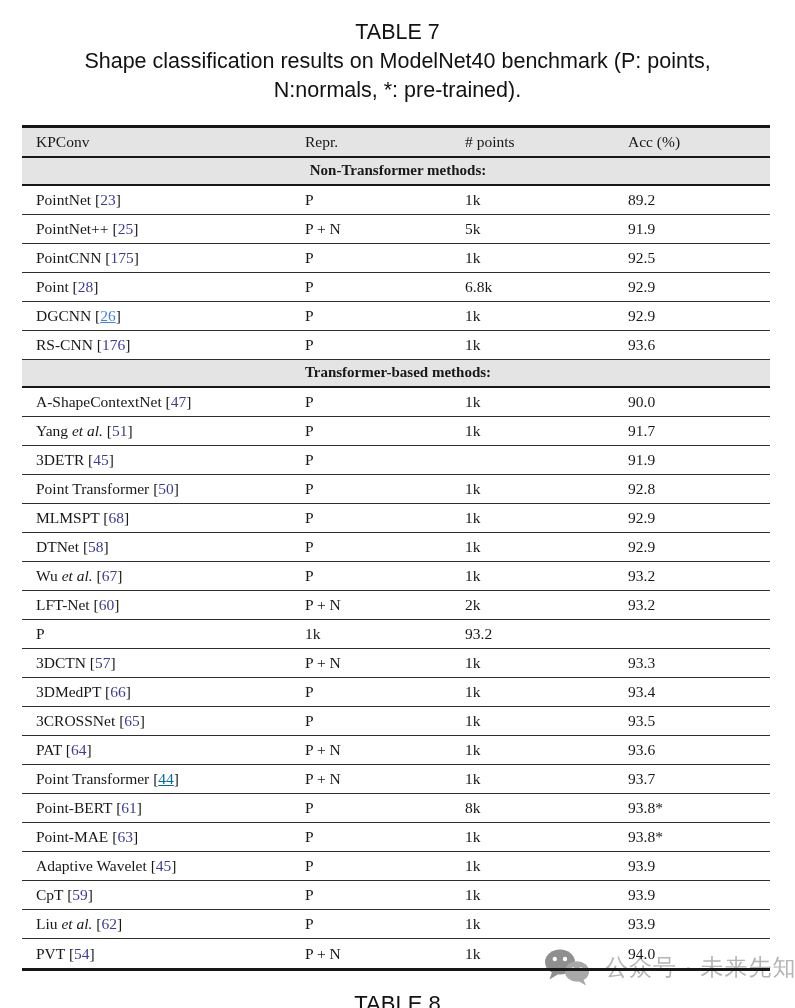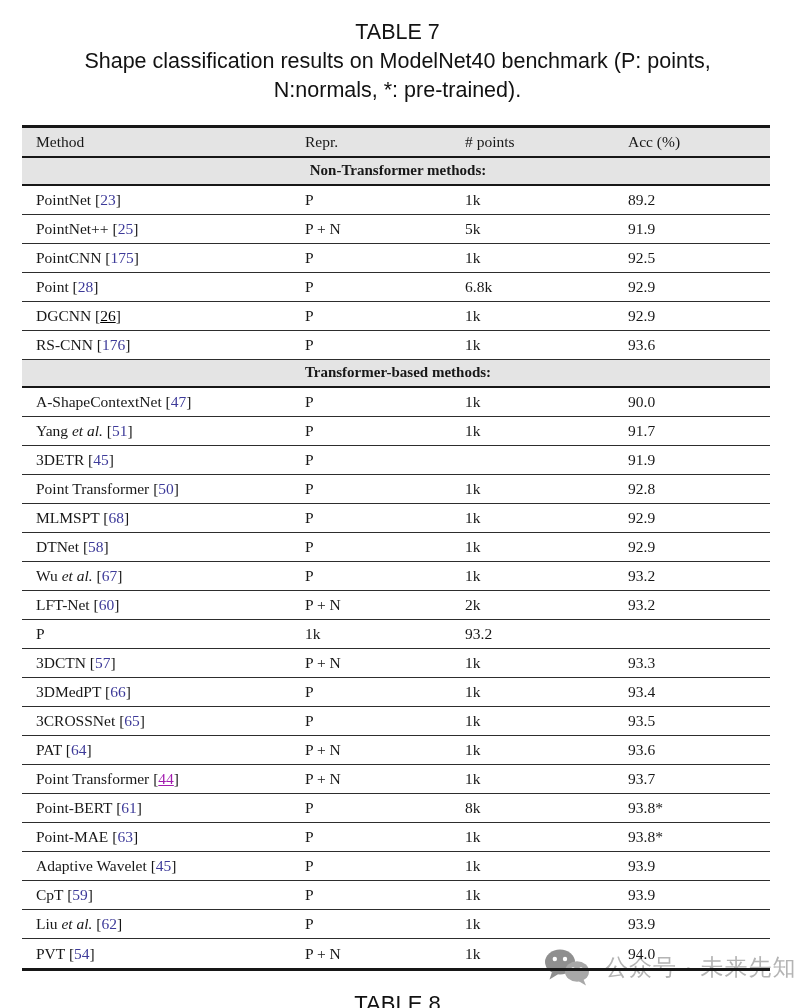--- a/index.html
+++ b/index.html
@@ -51,21 +51,21 @@
 <div class="page">
 
   <div class="title-block">
     <div>TABLE 7</div>
     <div>Shape classification results on ModelNet40 benchmark (P: points,</div>
     <div>N:normals, *: pre-trained).</div>
   </div>
 
   <div class="table-wrap">
     <div class="row thead">
-      <div class="cell">Method</div>
+      <div class="cell">KPConv</div>
       <div class="cell">Repr.</div>
       <div class="cell"># points</div>
       <div class="cell">Acc (%)</div>
     </div>
     <div id="table-body">
         <div class="section-row">Non-Transformer methods:</div>
         <div class="row data-row">
           <div class="cell"><span>PointNet</span> [<span class="cite" style="color: rgb(61, 58, 153);">23</span>]</div>
           <div class="cell">P</div>
           <div class="cell">1k</div>
@@ -83,21 +83,21 @@
           <div class="cell">1k</div>
           <div class="cell">92.5</div>
         </div>
         <div class="row data-row">
           <div class="cell"><span>Point</span> [<span class="cite" style="color: rgb(61, 58, 153);">28</span>]</div>
           <div class="cell">P</div>
           <div class="cell">6.8k</div>
           <div class="cell">92.9</div>
         </div>
         <div class="row data-row">
-          <div class="cell"><span>DGCNN</span> [<span class="cite" style="color: #000000; text-decoration: underline;">26</span>]</div>
+          <div class="cell"><span>DGCNN</span> [<span class="cite" style="color: #3b82f6; text-decoration: underline;">26</span>]</div>
           <div class="cell">P</div>
           <div class="cell">1k</div>
           <div class="cell">92.9</div>
         </div>
         <div class="row data-row">
           <div class="cell"><span>RS-CNN</span> [<span class="cite" style="color: rgb(61, 58, 153);">176</span>]</div>
           <div class="cell">P</div>
           <div class="cell">1k</div>
           <div class="cell">93.6</div>
         </div>
@@ -173,21 +173,21 @@
           <div class="cell">1k</div>
           <div class="cell">93.5</div>
         </div>
         <div class="row data-row">
           <div class="cell"><span>PAT</span> [<span class="cite" style="color: rgb(61, 58, 153);">64</span>]</div>
           <div class="cell">P + N</div>
           <div class="cell">1k</div>
           <div class="cell">93.6</div>
         </div>
         <div class="row data-row">
-          <div class="cell"><span>Point Transformer</span> [<span class="cite" style="color: #a21caf; text-decoration: underline;">44</span>]</div>
+          <div class="cell"><span>Point Transformer</span> [<span class="cite" style="color: #0369a1; text-decoration: underline;">44</span>]</div>
           <div class="cell">P + N</div>
           <div class="cell">1k</div>
           <div class="cell">93.7</div>
         </div>
         <div class="row data-row">
           <div class="cell"><span>Point-BERT</span> [<span class="cite" style="color: rgb(61, 58, 153);">61</span>]</div>
           <div class="cell">P</div>
           <div class="cell">8k</div>
           <div class="cell">93.8*</div>
         </div>

